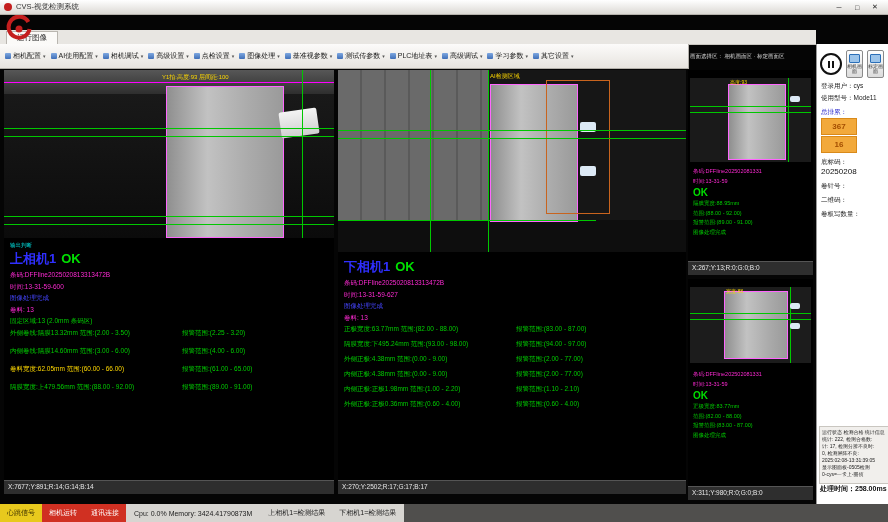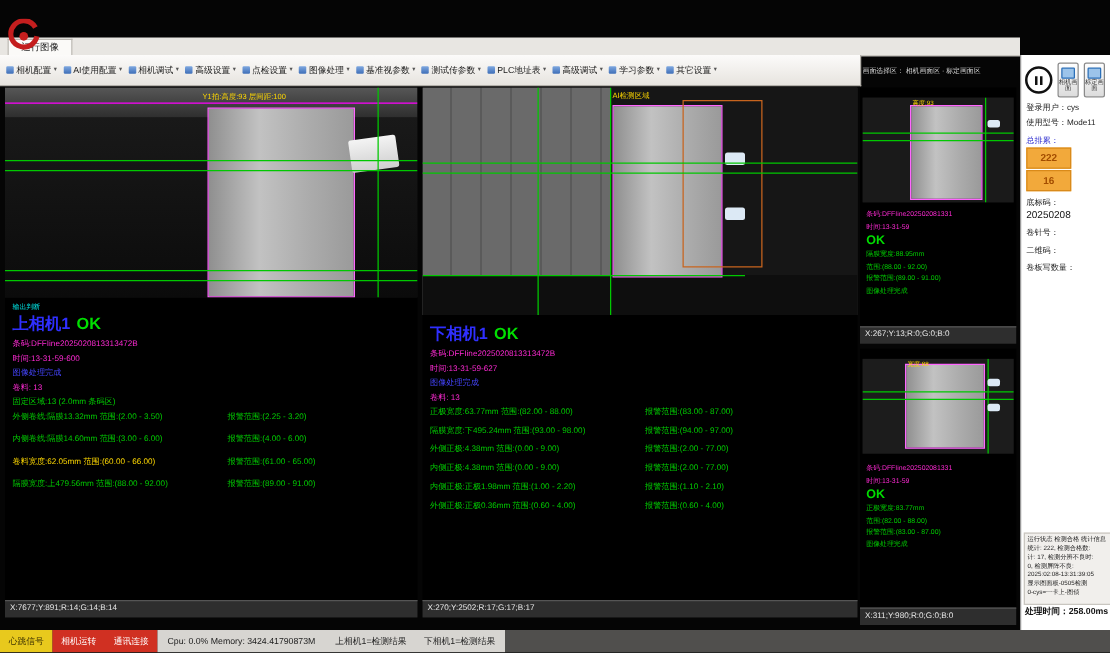--- a/index.html
+++ b/index.html
@@ -114,20 +114,29 @@
   .b-red{background:#d03022;color:#fff;}
   .seg{display:flex;align-items:center;padding:0 8px;background:#d7d5d1;color:#222;white-space:nowrap;}
   .seg.cams{gap:14px;}
   .fillseg{flex:1;background:#504f4d;}
 </style>
 </head>
 <body>
 
 <div class="app">
 
+  <div class="titlebar">
+    <span class="title-icon"></span>
+    <span>CVS-视觉检测系统</span>
+    <span class="winbtns">
+      <span class="winbtn">─</span>
+      <span class="winbtn">□</span>
+      <span class="winbtn">✕</span>
+    </span>
+  </div>
 
   <span class="logo">
     <svg viewBox="0 0 24 24" width="30" height="28">
       <path d="M20 6 A9 9 0 1 0 21 12" stroke="#c41e1e" stroke-width="3.5" fill="none"></path>
       <circle cx="12" cy="12" r="3" fill="#c41e1e"></circle>
     </svg>
   </span>
 
 
   <div class="tabrow">
@@ -311,21 +320,21 @@
       </span>
     </div>
 
     <div class="sfield" style="top:38px;">
       <span>登录用户：</span><span>cys</span>
     </div>
     <div class="sfield" style="top:50px;">
       <span>使用型号：</span><span>Mode11</span>
     </div>
     <div class="sfield s-blue" style="top:64px;">总排累：</div>
-    <div class="counter" style="top:74px;">222</div>
+    <div class="counter" style="top:74px;">367</div>
     <div class="counter" style="top:92px;">16</div>
     <div class="sfield" style="top:114px;">底标码：</div>
     <div class="codeval" style="top:123px;">20250208</div>
     <div class="sfield" style="top:138px;">卷针号：</div>
     <div class="sfield" style="top:152px;">二维码：</div>
     <div class="sfield" style="top:166px;">卷板写数量：</div>
 
     <div class="statsbox">
       <div>运行状态  检测合格  统计信息</div>
       <div>统计: 222, 检测合格数:</div>

